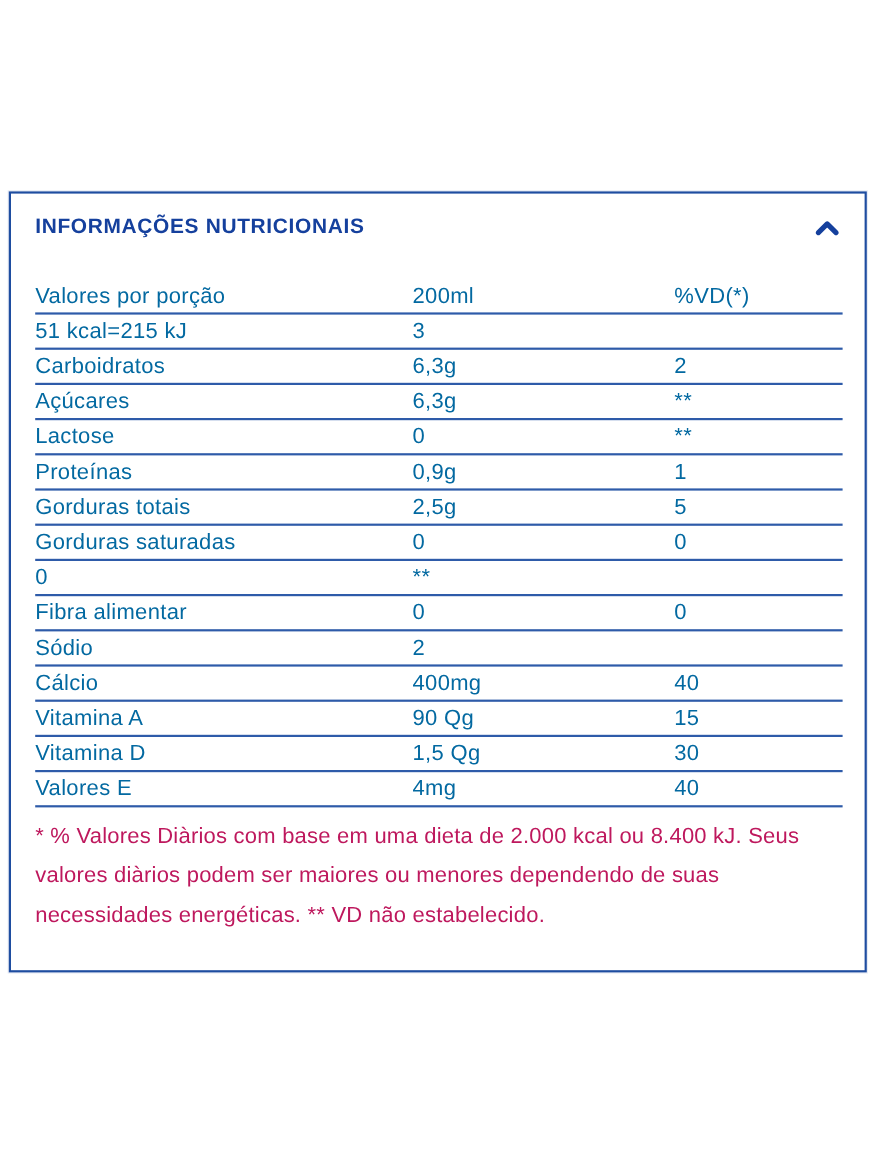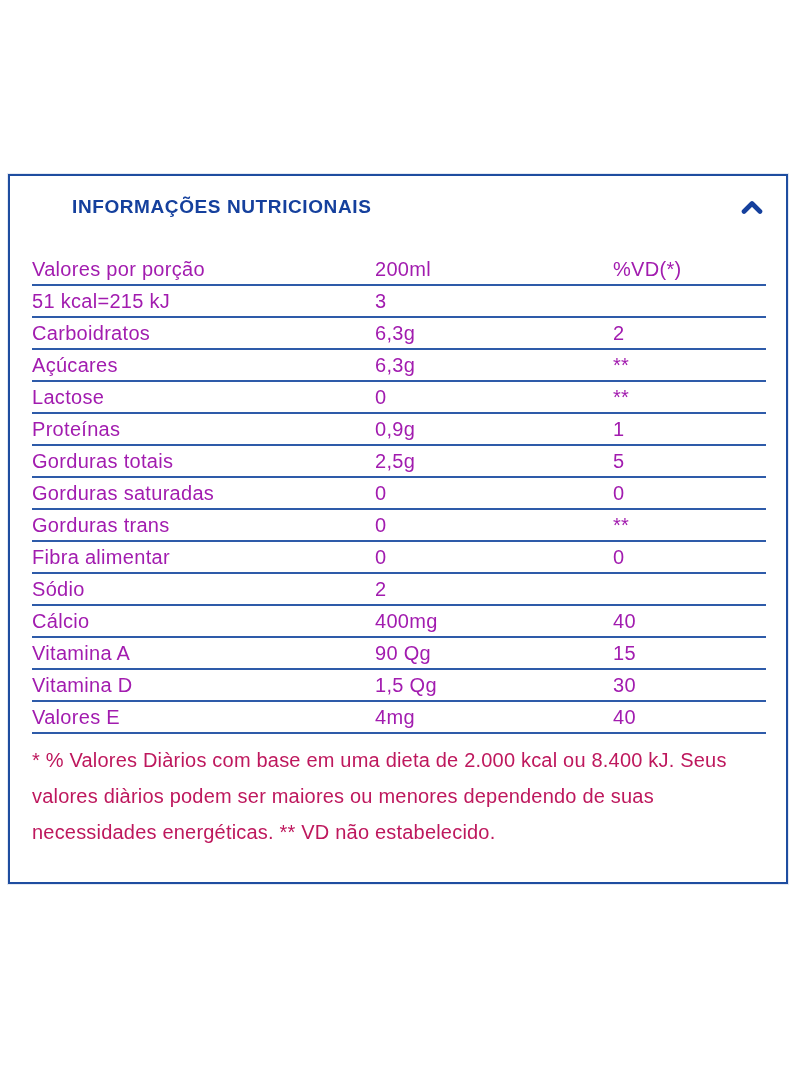--- a/index.html
+++ b/index.html
@@ -5,31 +5,31 @@
   * { margin:0; padding:0; box-sizing:border-box; }
   html,body { width:800px; height:1067px; background:#ffffff;
               font-family:"Liberation Sans", sans-serif; }
   .panel {
     position:absolute; left:8px; top:174px; width:780px; height:710px;
     background:#ffffff; border:2px solid #1e4da0;
     box-shadow:0 0 0 1px rgba(30,77,160,0.12);
   }
   .panel-header {
     display:flex; align-items:center; justify-content:space-between;
-    padding:20px 23px 0 22px; cursor:pointer;margin-left:40px;
+    padding:20px 23px 0 22px; cursor:pointer;
   }
   .panel-title {
     color:#15409d; font-weight:bold; font-size:19px; letter-spacing:0.6px;
   }
   .chevron { display:flex; align-items:center; }
   .ntable { margin:36px 20px 0 22px; }
   .trow {
     display:grid; grid-template-columns:343px 238px 1fr;
     align-items:center; height:32px; border-bottom:2px solid #2e5ba9;
-    font-size:20px; color:#a21caf; letter-spacing:0.3px;
+    font-size:20px; color:#0369a1; letter-spacing:0.3px;
   }
   .trow .cell { white-space:nowrap; overflow:hidden; }
   .footnote {
     margin:8px 20px 0 22px; max-width:726px;
     font-size:20px; line-height:36px; color:#be185d; letter-spacing:0.2px;
   }
 </style>
 </head>
 <body>
 
@@ -79,21 +79,20 @@
        <span class="cell">Gorduras totais</span>
        <span class="cell">2,5g</span>
        <span class="cell">5</span>
      </div>
         <div class="trow">
        <span class="cell">Gorduras saturadas</span>
        <span class="cell">0</span>
        <span class="cell">0</span>
      </div>
         <div class="trow">
-       <span class="cell">Gorduras trans</span>
        <span class="cell">0</span>
        <span class="cell">**</span>
      </div>
         <div class="trow">
        <span class="cell">Fibra alimentar</span>
        <span class="cell">0</span>
        <span class="cell">0</span>
      </div>
         <div class="trow">
        <span class="cell">Sódio</span>

